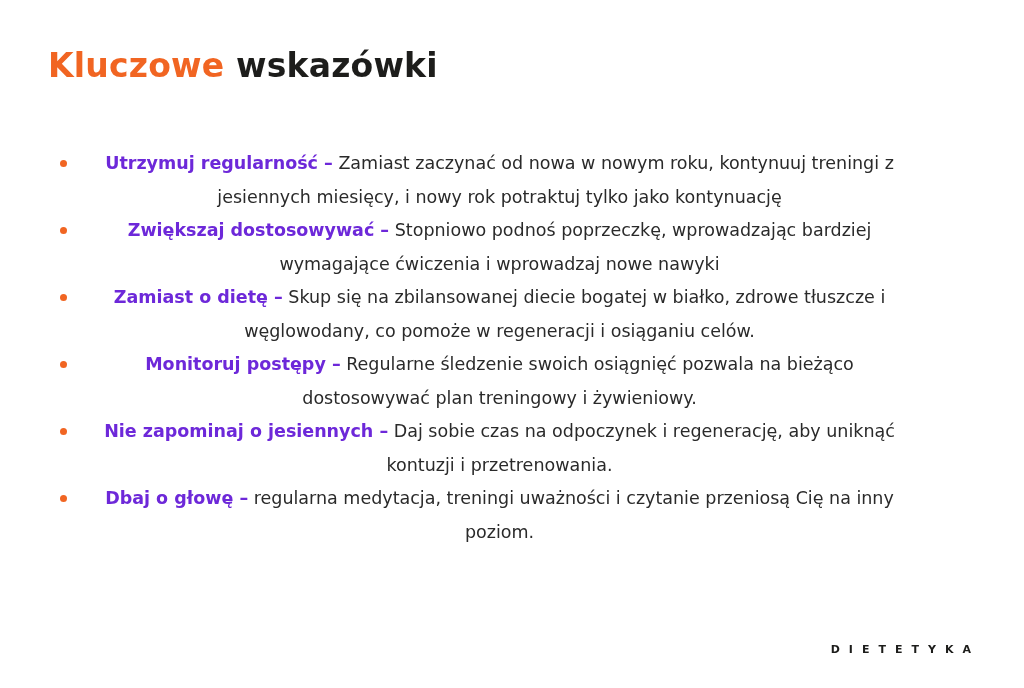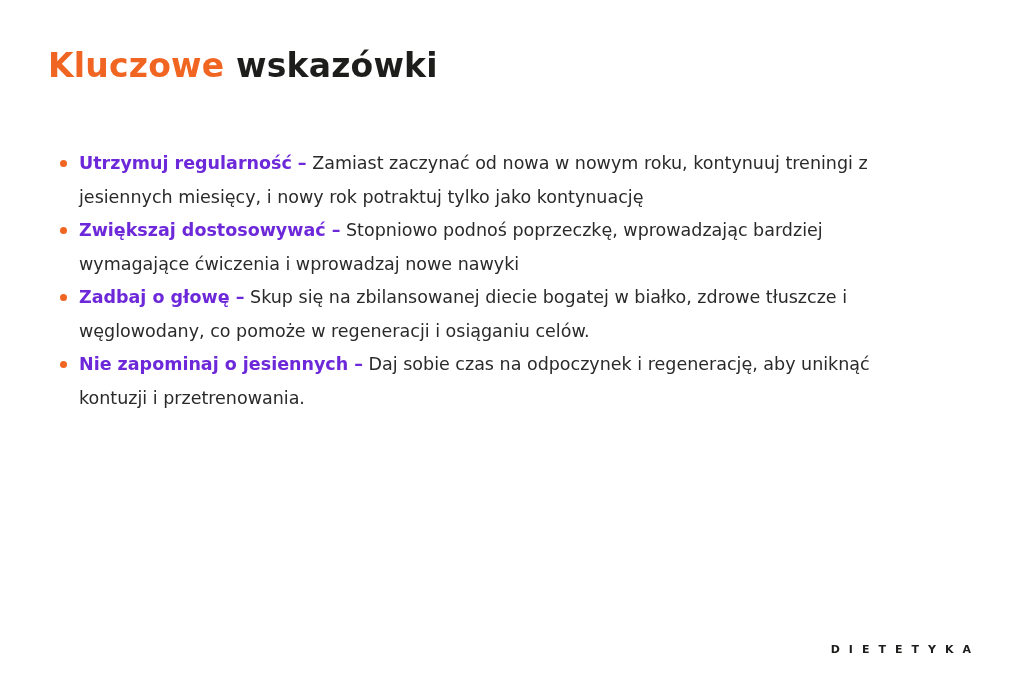--- a/index.html
+++ b/index.html
@@ -1,15 +1,15 @@
 <!DOCTYPE html>
 <html lang="pl"><head>
 <meta charset="utf-8">
 <style>
-  * { margin: 0; padding: 0; box-sizing: border-box; }
+  * { margin: 0; padding: 0; box-sizing: border-box; text-align: center; }
   html, body { background: #ffffff; }
   .slide {
     position: relative;
     width: 1024px;
     height: 688px;
     background: #ffffff;
     overflow: hidden;
     font-family: "DejaVu Sans", "Liberation Sans", sans-serif;
     color: #2a2a2a;
   }
@@ -80,24 +80,26 @@
 
 <div class="slide">
 
   <h1 class="page-title"><span class="title-highlight">Kluczowe</span> <span>wskazówki</span></h1>
 
   <ul class="tips-list">
     <li class="tip-item"><span class="bullet-dot"></span><span class="tip-lead">Utrzymuj regularność –</span> <span class="tip-body">Zamiast zaczynać od nowa w nowym roku, kontynuuj treningi z jesiennych miesięcy, i nowy rok potraktuj tylko jako kontynuację</span></li>
 
     <li class="tip-item"><span class="bullet-dot"></span><span class="tip-lead">Zwiększaj dostosowywać –</span> <span class="tip-body">Stopniowo podnoś poprzeczkę, wprowadzając bardziej wymagające ćwiczenia i wprowadzaj nowe nawyki</span></li>
 
-    <li class="tip-item"><span class="bullet-dot"></span><span class="tip-lead">Zadbaj o głowę –</span> <span class="tip-body">Skup się na zbilansowanej diecie bogatej w białko, zdrowe tłuszcze i węglowodany, co pomoże w regeneracji i osiąganiu celów.</span></li>
+    <li class="tip-item"><span class="bullet-dot"></span><span class="tip-lead">Zamiast o dietę –</span> <span class="tip-body">Skup się na zbilansowanej diecie bogatej w białko, zdrowe tłuszcze i węglowodany, co pomoże w regeneracji i osiąganiu celów.</span></li>
 
+    <li class="tip-item"><span class="bullet-dot"></span><span class="tip-lead">Monitoruj postępy –</span> <span class="tip-body">Regularne śledzenie swoich osiągnięć pozwala na bieżąco dostosowywać plan treningowy i żywieniowy.</span></li>
 
     <li class="tip-item"><span class="bullet-dot"></span><span class="tip-lead">Nie zapominaj o jesiennych –</span> <span class="tip-body">Daj sobie czas na odpoczynek i regenerację, aby uniknąć kontuzji i przetrenowania.</span></li>
 
+    <li class="tip-item"><span class="bullet-dot"></span><span class="tip-lead">Dbaj o głowę –</span> <span class="tip-body">regularna medytacja, treningi uważności i czytanie przeniosą Cię na inny poziom.</span></li>
   </ul>
 
   <div class="logo">
     <div class="logo-tagline">DIETETYKA</div>
   </div>
 
 </div>
 
 </body></html>

